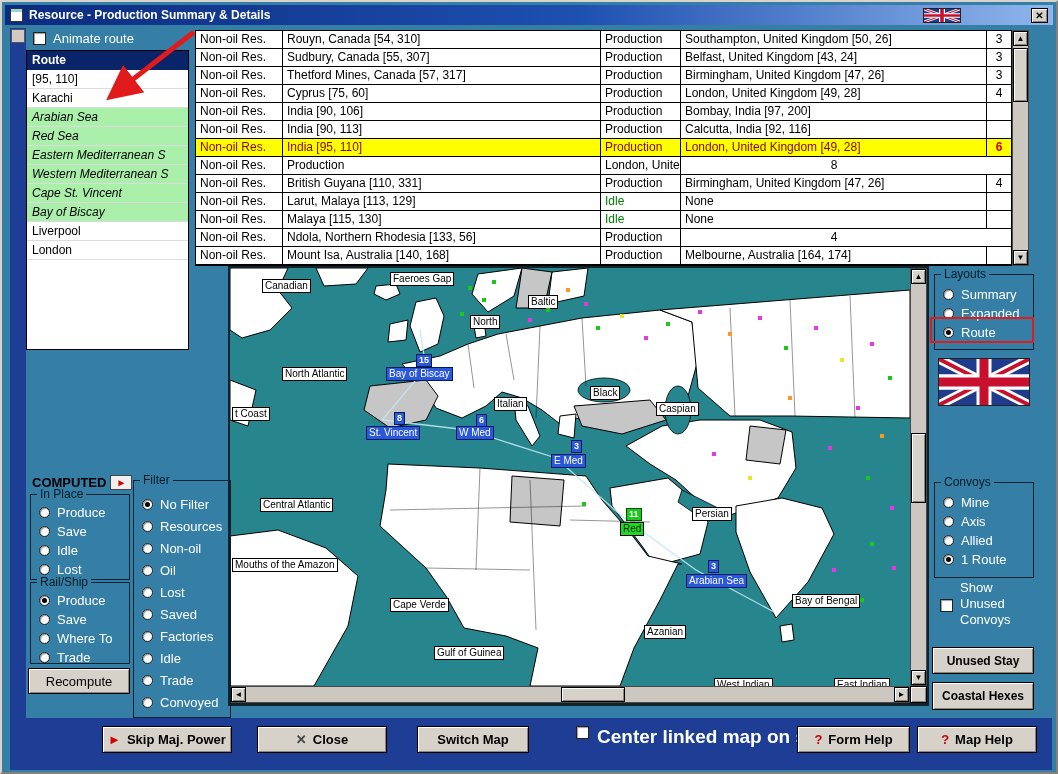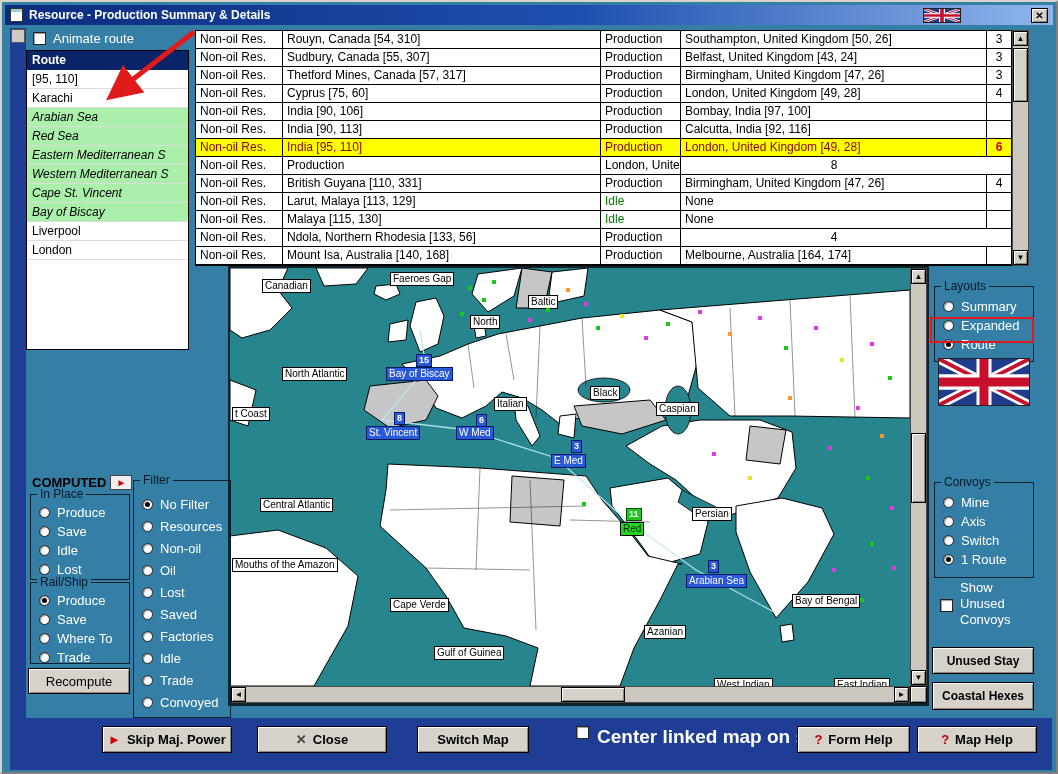--- a/index.html
+++ b/index.html
@@ -164,21 +164,21 @@
           <div>Non-oil Res.</div>
           <div>Cyprus [75, 60]</div>
           <div>Production</div>
           <div>London, United Kingdom [49, 28]</div>
           <div>4</div>
         </div>
         <div class="trow">
           <div>Non-oil Res.</div>
           <div>India [90, 106]</div>
           <div>Production</div>
-          <div>Bombay, India [97, 100]</div>
+          <div>Bombay, India [97, 200]</div>
           <div></div>
         </div>
         <div class="trow">
           <div>Non-oil Res.</div>
           <div>India [90, 113]</div>
           <div>Production</div>
           <div>Calcutta, India [92, 116]</div>
           <div></div>
         </div>
         <div class="trow hl">
@@ -352,21 +352,21 @@
     <div class="sb-thumb" style="left:0;top:164px;width:15px;height:70px;"></div>
     <div class="sb-btn" style="left:0;bottom:0;width:15px;height:15px;">▼</div>
   </div>
   <div class="sb" style="left:228px;top:684px;width:680px;height:17px;">
     <div class="sb-btn" style="left:0;top:0;width:15px;height:15px;">◄</div>
     <div class="sb-thumb" style="left:330px;top:0;width:64px;height:15px;"></div>
     <div class="sb-btn" style="right:0;top:0;width:15px;height:15px;">►</div>
   </div>
   <div class="sb-btn" style="left:908px;top:684px;width:17px;height:17px;"></div>
 
-  <div class="group" style="left:932px;top:284px;width:100px;height:76px;">
+  <div class="group" style="left:932px;top:272px;width:100px;height:76px;">
     <span class="gtitle">Layouts</span>
     <div id="layouts-body">
         <div class="radio-row">
           <span class="radio"></span>
           <span class="rlabel">Summary</span>
         </div>
         <div class="radio-row">
           <span class="radio"></span>
           <span class="rlabel">Expanded</span>
         </div>
@@ -385,21 +385,21 @@
         <div class="radio-row">
           <span class="radio"></span>
           <span class="rlabel">Mine</span>
         </div>
         <div class="radio-row">
           <span class="radio"></span>
           <span class="rlabel">Axis</span>
         </div>
         <div class="radio-row">
           <span class="radio"></span>
-          <span class="rlabel">Switch</span>
+          <span class="rlabel">Allied</span>
         </div>
         <div class="radio-row">
           <span class="radio sel"></span>
           <span class="rlabel">1 Route</span>
         </div>
       </div>
   </div>
   <div id="show-unused">
     <span class="cb"></span>
     <div class="ln">Show</div>

